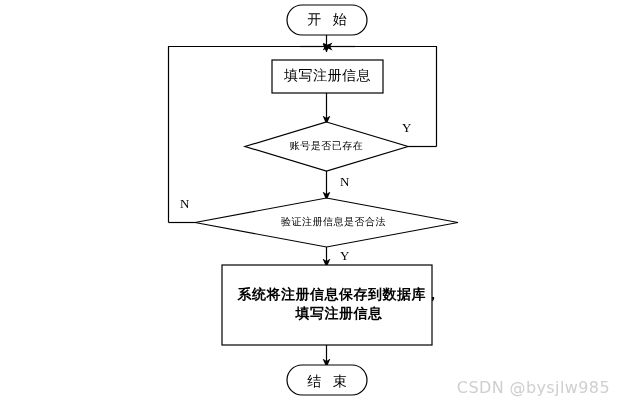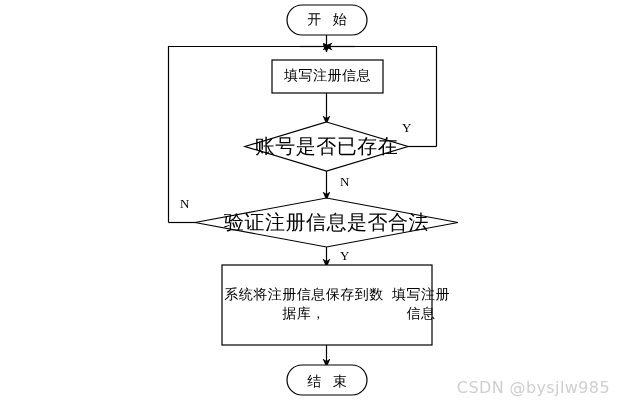--- a/index.html
+++ b/index.html
@@ -38,21 +38,21 @@
   }
   .terminal-label {
     font-size: 14px;
     letter-spacing: 4px;
     text-indent: 4px;
   }
   .process-label {
     font-size: 14px;
   }
   .decision-label {
-    font-size: 20px;
+    font-size: 10px;
   }
   .edge-label {
     position: absolute;
     color: #000000;
     font-family: "Liberation Serif", "DejaVu Serif", serif;
     font-size: 13px;
     pointer-events: none;
   }
   .watermark {
     position: absolute;
@@ -111,23 +111,23 @@
 
     <rect x="287" y="365" width="80" height="30" rx="15" ry="15" fill="#ffffff" stroke="#000000" stroke-width="1.2"></rect>
   </svg>
 
   <div class="node-label terminal-label" style="left:287px; top:5px; width:80px; height:30px;">开 始</div>
 
   <div class="node-label process-label" style="left:272px; top:60px; width:111px; height:33px;">填写注册信息</div>
 
   <div class="node-label decision-label" style="left:245px; top:132px; width:163px; height:28px;">账号是否已存在</div>
 
-  <div class="node-label decision-label" style="left:195px; top:208px; width:263px; height:28px;">验证注册信息是否合法</div>
+  <div class="node-label decision-label" style="left:202px; top:208px; width:263px; height:28px;">验证注册信息是否合法</div>
 
-  <div class="node-label process-label" style="left:222px; top:265px; width:234px; height:80px; flex-direction:row;">
+  <div class="node-label process-label" style="left:222px; top:265px; width:234px; height:80px; flex-direction:column;font-weight:bold;">
     <span>系统将注册信息保存到数据库，</span>
     <span>填写注册信息</span>
   </div>
 
   <div class="node-label terminal-label" style="left:287px; top:365px; width:80px; height:34px;">结 束</div>
 
   <div class="edge-label" style="left:402px; top:120px;">Y</div>
 
   <div class="edge-label" style="left:340px; top:174px;">N</div>
 

